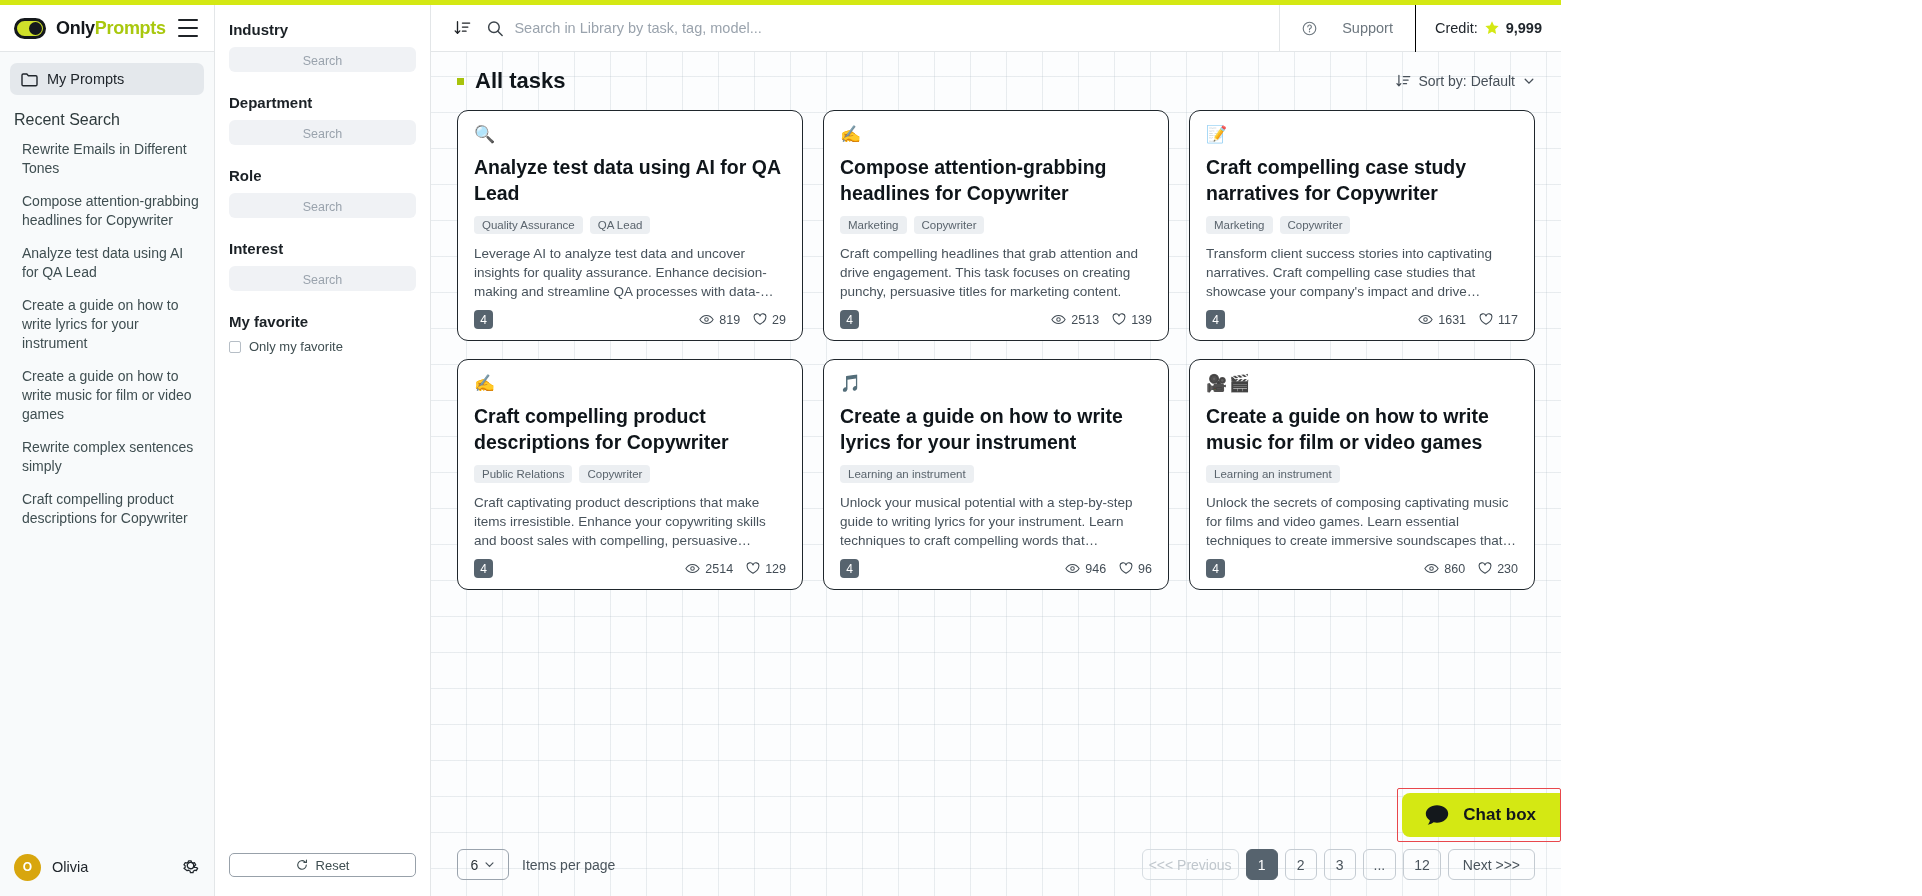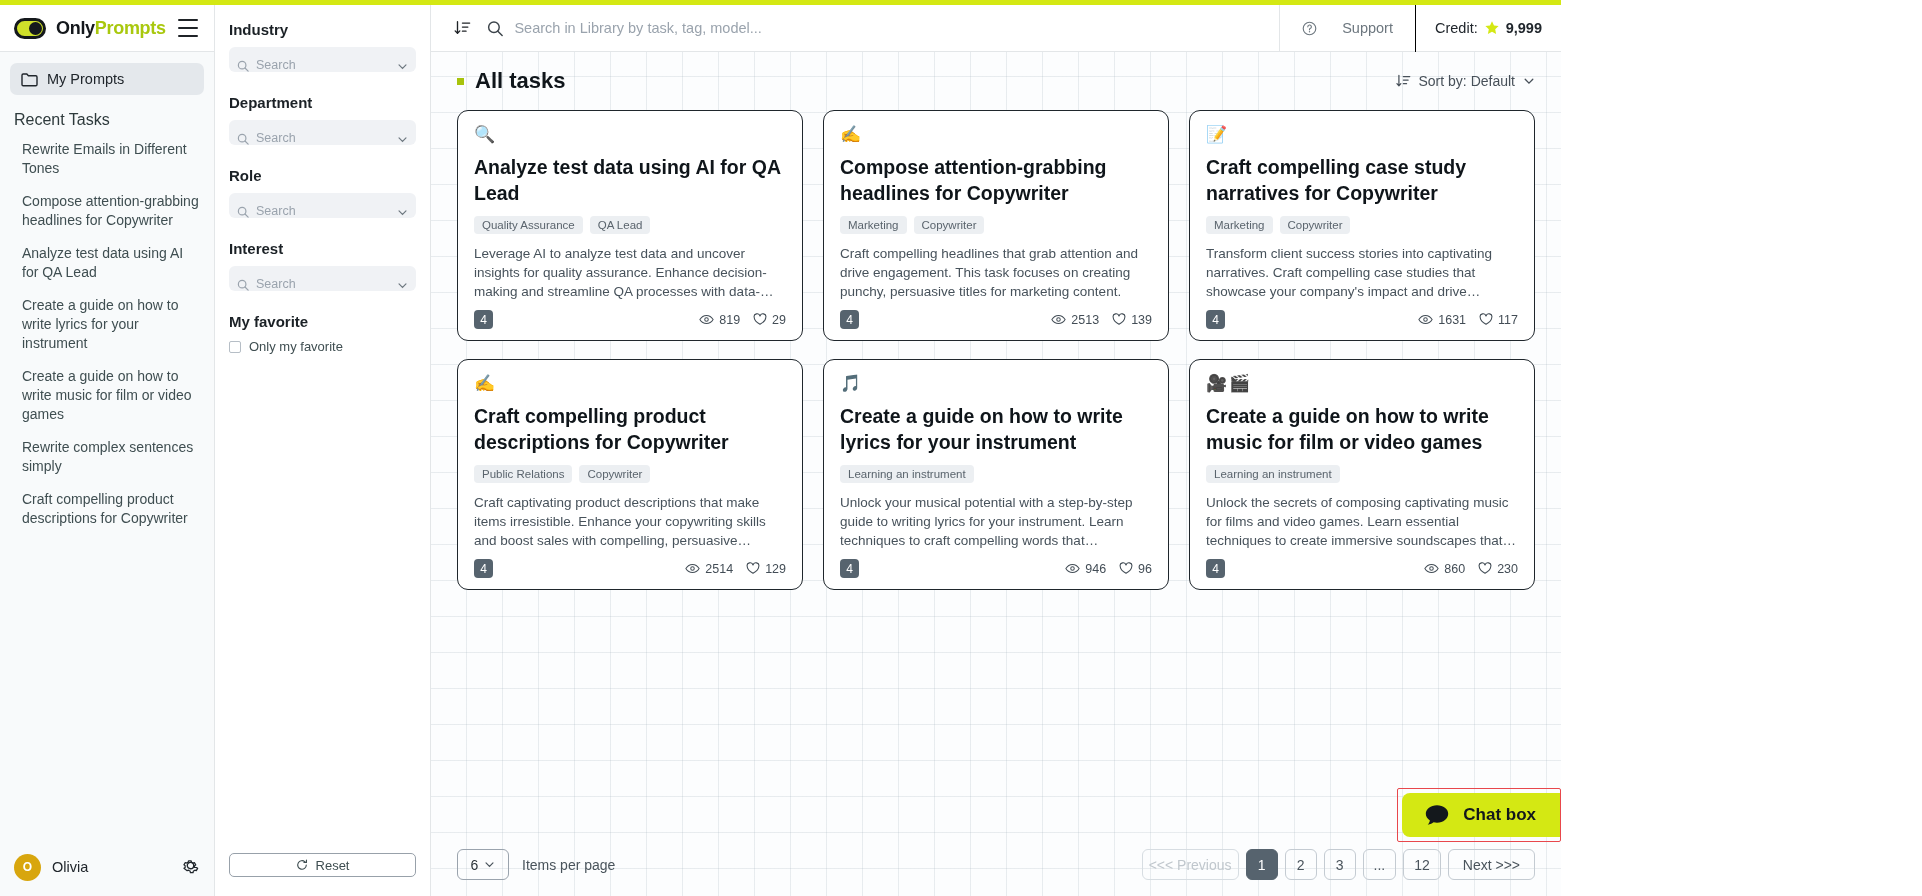--- a/index.html
+++ b/index.html
@@ -82,21 +82,21 @@
     width: 216px; flex: 0 0 216px;
     border-right: 1px solid #e3e6e8;
     background: #ffffff;
     padding: 16px 14px 0 14px;
     position: relative;
   }
   .filter-label { font-size: 15px; font-weight: bold; color: #1b2126; margin-bottom: 9px; }
   .filter-block { margin-bottom: 22px; }
   .filter-select {
     height: 25px; border-radius: 6px; background: #f0f2f5;
-    display: flex; align-items: flex-end; padding: 0 8px; gap: 7px; cursor: pointer;
+    display: flex; align-items: center; padding: 0 8px; gap: 7px; cursor: pointer; flex-direction: column;
   }
   .filter-select .ph { font-size: 12.5px; color: #9aa3ad; flex: 1; }
   .fav-check { display: flex; align-items: center; gap: 8px; margin-top: 2px; cursor: pointer; }
   .fav-box { width: 12px; height: 12px; border: 1px solid #b6bec6; border-radius: 2px; background: #fff; }
   .fav-text { font-size: 13px; color: #3f4e51; }
 
   .reset-btn {
     position: absolute; left: 14px; right: 14px; bottom: 19px;
     height: 24px; border: 1px solid #98a1aa; border-radius: 5px;
     background: #fff; display: flex; align-items: center; justify-content: center; gap: 8px;
@@ -243,21 +243,21 @@
           </div>
       </div>
 
       <div class="myprompts">
         <svg width="17" height="15" viewBox="0 0 17 15">
             <path d="M1 3.2a1.2 1.2 0 0 1 1.2-1.2h3.6l1.6 1.8h7.4a1.2 1.2 0 0 1 1.2 1.2v7.6a1.2 1.2 0 0 1-1.2 1.2H2.2A1.2 1.2 0 0 1 1 12.6z" fill="none" stroke="#20262c" stroke-width="1.4"></path>
           </svg>
         <span class="lbl">My Prompts</span>
       </div>
 
-      <div class="recent-title">Recent Tasks</div>
+      <div class="recent-title">Recent Search</div>
       <div class="recent-list">
         <div class="recent-item">Rewrite Emails in Different Tones</div>
         <div class="recent-item">Compose attention-grabbing headlines for Copywriter</div>
         <div class="recent-item">Analyze test data using AI for QA Lead</div>
         <div class="recent-item">Create a guide on how to write lyrics for your instrument</div>
         <div class="recent-item">Create a guide on how to write music for film or video games</div>
         <div class="recent-item">Rewrite complex sentences simply</div>
         <div class="recent-item">Craft compelling product descriptions for Copywriter</div>
       </div>
 

